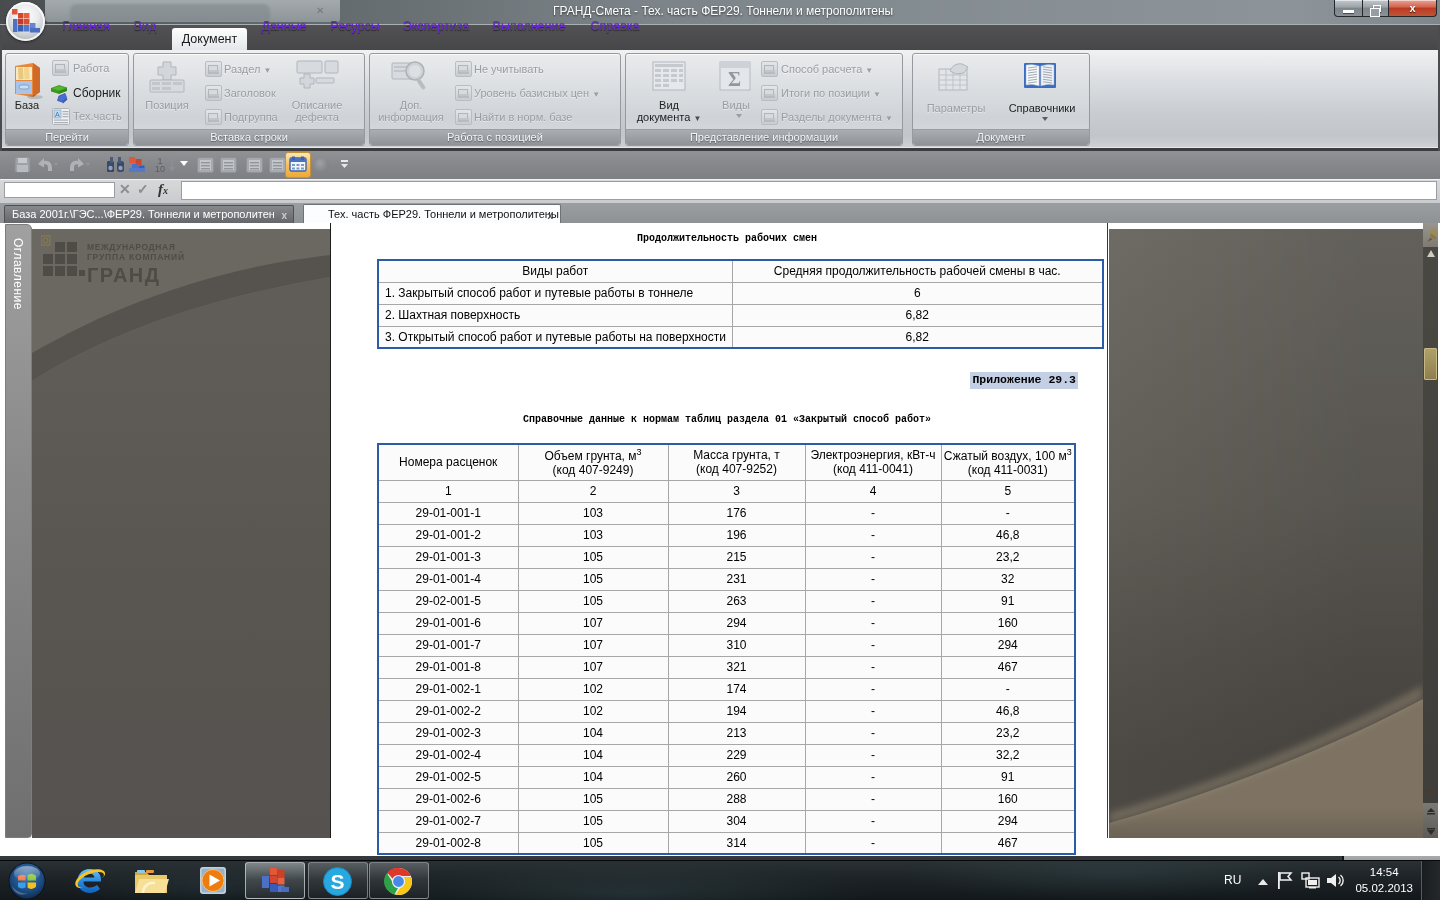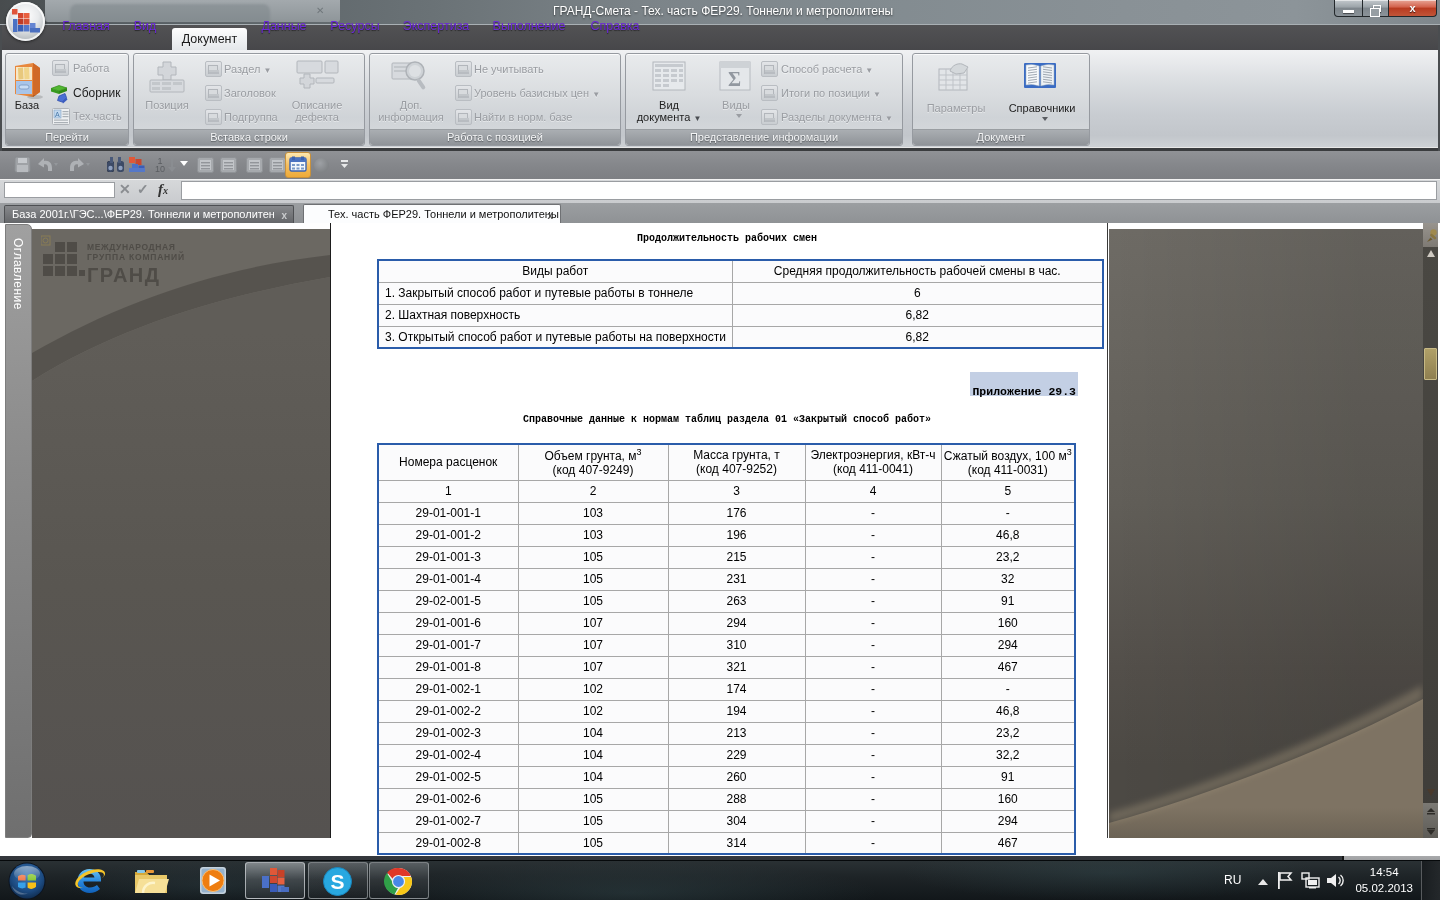--- a/index.html
+++ b/index.html
@@ -59,21 +59,21 @@
 
 #docarea{position:absolute;left:0;top:223px;width:1440px;height:615px;background:#fff}
 #ogl{position:absolute;left:5px;top:1px;width:27px;height:614px;background:linear-gradient(#a0a0a0 0%,#8a8a8a 40%,#6f6f6f 100%);border-radius:0 5px 4px 0;border:1px solid #7d7d7d}
 #ogl span{position:absolute;left:5px;top:13px;color:#fff;font-size:12px;writing-mode:vertical-rl;letter-spacing:.5px}
 #docbgL{position:absolute;left:32px;top:6px;width:298px;height:609px;background:#6b6862}
 #docbgR{position:absolute;left:1109px;top:6px;width:314px;height:609px;background:linear-gradient(90deg,rgba(0,0,0,0) 0%,rgba(0,0,0,.10) 80%),linear-gradient(#6e6b65 0%,#615e58 45%,#534f4a 72%,#4c4944 88%)}
 #page{position:absolute;left:330px;top:0px;width:778px;height:615px;background:#fff;border-left:1px solid #1d1d1d;border-right:1px solid #3a3a3a}
 #sbar{position:absolute;left:1423px;top:6px;width:15px;height:609px;background:linear-gradient(#4a4843,#3f3d39)}
 
 .ptitle{position:absolute;font-family:"Liberation Mono",monospace;font-weight:bold;font-size:10px;color:#000;white-space:nowrap;transform:translateX(-50%)}
-#pril{position:absolute;right:29px;top:149px;height:17px;padding:12px 2px;background:#c3cfe4;font-family:"Liberation Mono",monospace;font-weight:bold;font-size:11.5px;line-height:16px;text-align:center;white-space:nowrap}
+#pril{position:absolute;right:29px;top:149px;height:17px;padding:0 2px;background:#c3cfe4;font-family:"Liberation Mono",monospace;font-weight:bold;font-size:11.5px;line-height:16px;text-align:center;white-space:nowrap}
 table{border-collapse:collapse;table-layout:fixed}
 .dtbl{position:absolute;border:2px solid #2a5caa;background:#fbfbfc}
 .dtbl td{border:1px solid #a7a7a7;font-size:12px;color:#000;text-align:center;vertical-align:middle;padding:0;overflow:hidden;white-space:nowrap}
 .dtbl td.l{text-align:left;padding-left:6px}
 
 #statusbar{position:absolute;left:0;top:856px;width:1372px;height:22px;background:linear-gradient(#35383d,#2a2c30)}
 #locks{position:absolute;left:1342px;top:0;width:98px;height:22px;background:linear-gradient(#a9aaac 0%,#8e8f91 50%,#717274 100%);border-left:2px solid #141414;color:#54575a;font-size:10.5px;line-height:21px}
 #locks span,#locks b{position:absolute;top:0}
 #locks b{color:#fafafa;font-weight:normal}
 

